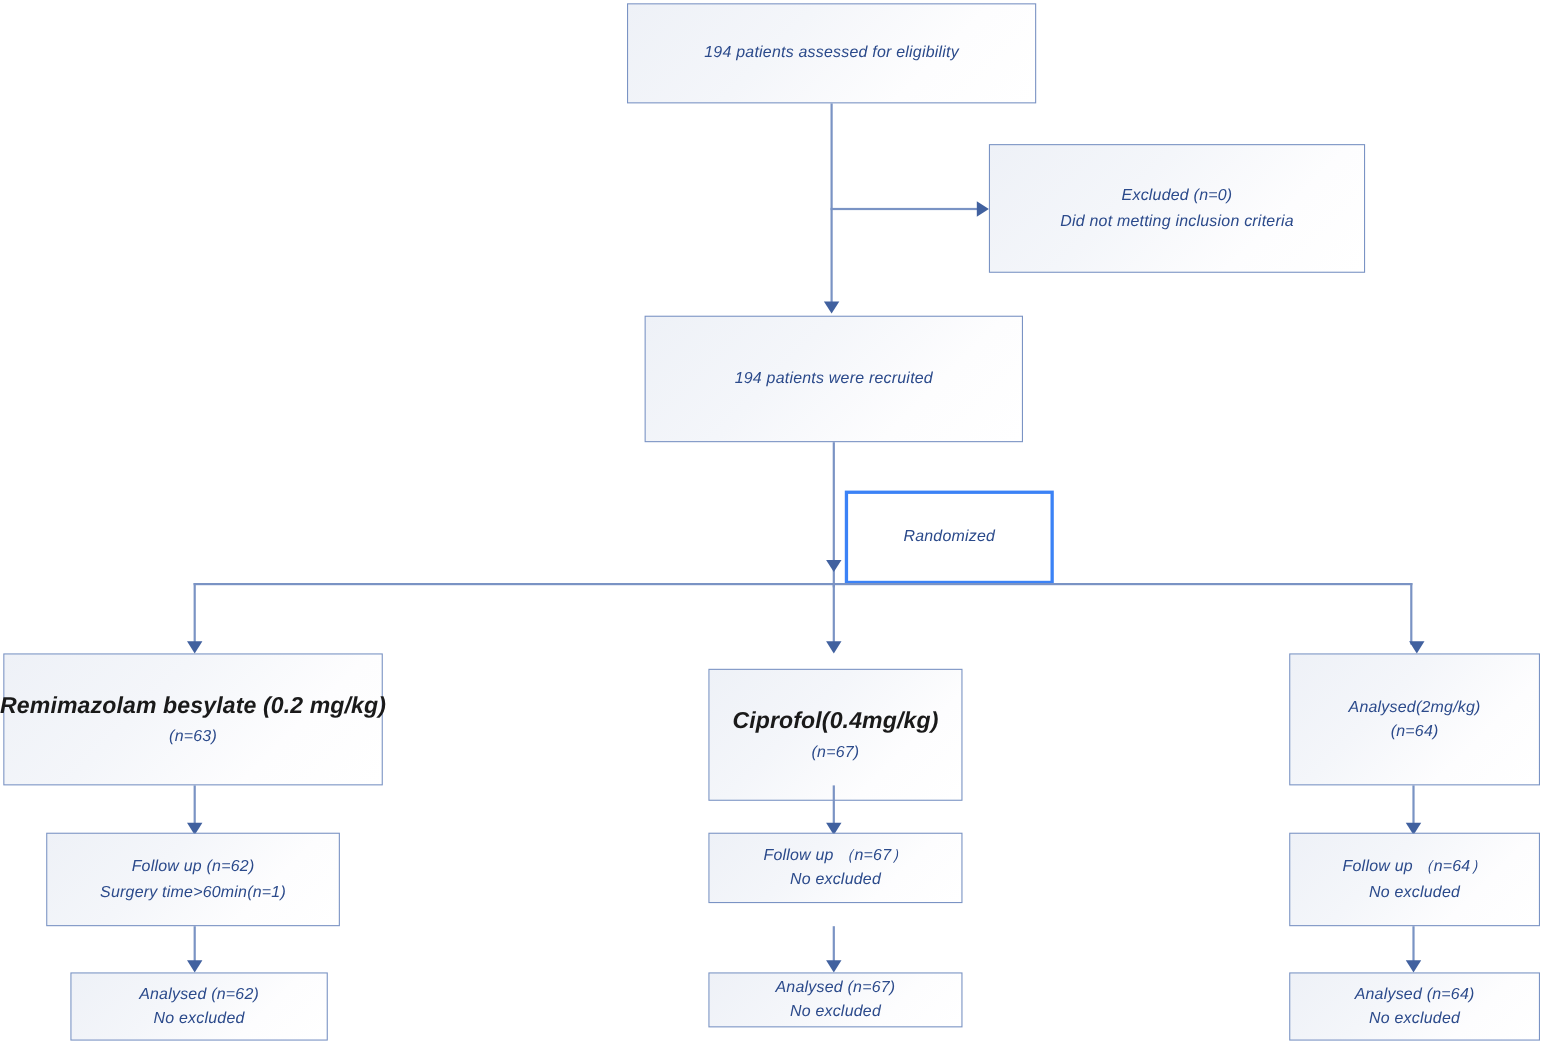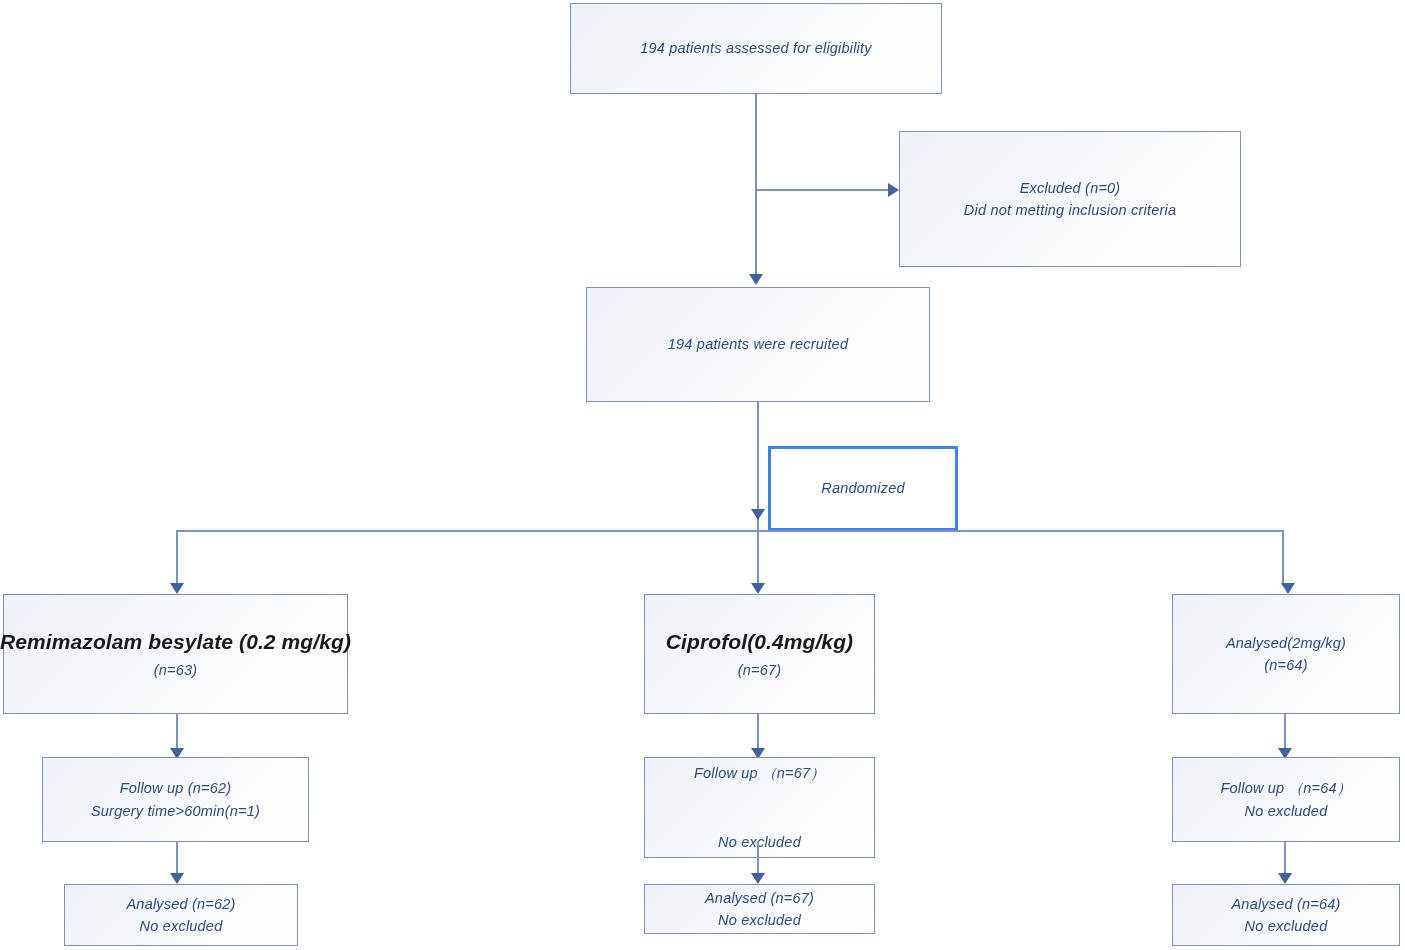--- a/index.html
+++ b/index.html
@@ -79,21 +79,21 @@
   <div class="node" style="left:570px; top:3px; width:372px; height:91px;">
     <span class="line">194 patients assessed for eligibility</span>
   </div>
 
   <div class="vline" style="left:755px; top:94px; height:184px;"></div>
   <div class="arrow-down" style="left:749px; top:274px;"></div>
 
   <div class="hline" style="left:755px; top:189px; width:140px;"></div>
   <div class="arrow-right" style="left:888px; top:183px;"></div>
 
-  <div class="node" style="left:899px; top:131px; width:342px; height:136px;align-items:center;">
+  <div class="node" style="left:899px; top:131px; width:342px; height:117px;align-items:center;">
     <span class="line">Excluded (n=0)</span>
     <span class="line">Did not metting inclusion criteria</span>
   </div>
 
   <div class="node" style="left:586px; top:287px; width:344px; height:115px;">
     <span class="line">194 patients were recruited</span>
   </div>
 
   <div class="vline" style="left:757px; top:402px; height:132px;"></div>
   <div class="arrow-down" style="left:751px; top:509px;"></div>
@@ -111,21 +111,21 @@
   <div class="arrow-down" style="left:751px; top:583px;"></div>
 
   <div class="vline" style="left:1282px; top:530px; height:56px;"></div>
   <div class="arrow-down" style="left:1281px; top:583px;"></div>
 
   <div class="node" style="left:3px; top:594px; width:345px; height:120px;">
     <span class="line bold">Remimazolam besylate (0.2 mg/kg)</span>
     <span class="line">(n=63)</span>
   </div>
 
-  <div class="node" style="left:644px; top:594px; width:231px; height:120px;">
+  <div class="node" style="left:644px; top:608px; width:231px; height:120px;">
     <span class="line bold">Ciprofol(0.4mg/kg)</span>
     <span class="line">(n=67)</span>
   </div>
 
   <div class="node" style="left:1172px; top:594px; width:228px; height:120px;">
     <span class="line">Analysed(2mg/kg)</span>
     <span class="line">(n=64)</span>
   </div>
 
   <div class="vline" style="left:176px; top:714px; height:37px;"></div>
@@ -135,21 +135,21 @@
   <div class="arrow-down" style="left:751px; top:748px;"></div>
 
   <div class="vline" style="left:1284px; top:714px; height:37px;"></div>
   <div class="arrow-down" style="left:1278px; top:748px;"></div>
 
   <div class="node" style="left:42px; top:757px; width:267px; height:85px;">
     <span class="line">Follow up (n=62)</span>
     <span class="line">Surgery time&gt;60min(n=1)</span>
   </div>
 
-  <div class="node" style="left:644px; top:757px; width:231px; height:101px;justify-content:space-between;">
+  <div class="node" style="left:644px; top:757px; width:231px; height:64px;">
     <span class="line">Follow up （n=67）</span>
     <span class="line">No excluded</span>
   </div>
 
   <div class="node" style="left:1172px; top:757px; width:228px; height:85px;">
     <span class="line">Follow up （n=64）</span>
     <span class="line">No excluded</span>
   </div>
 
   <div class="vline" style="left:176px; top:842px; height:34px;"></div>

